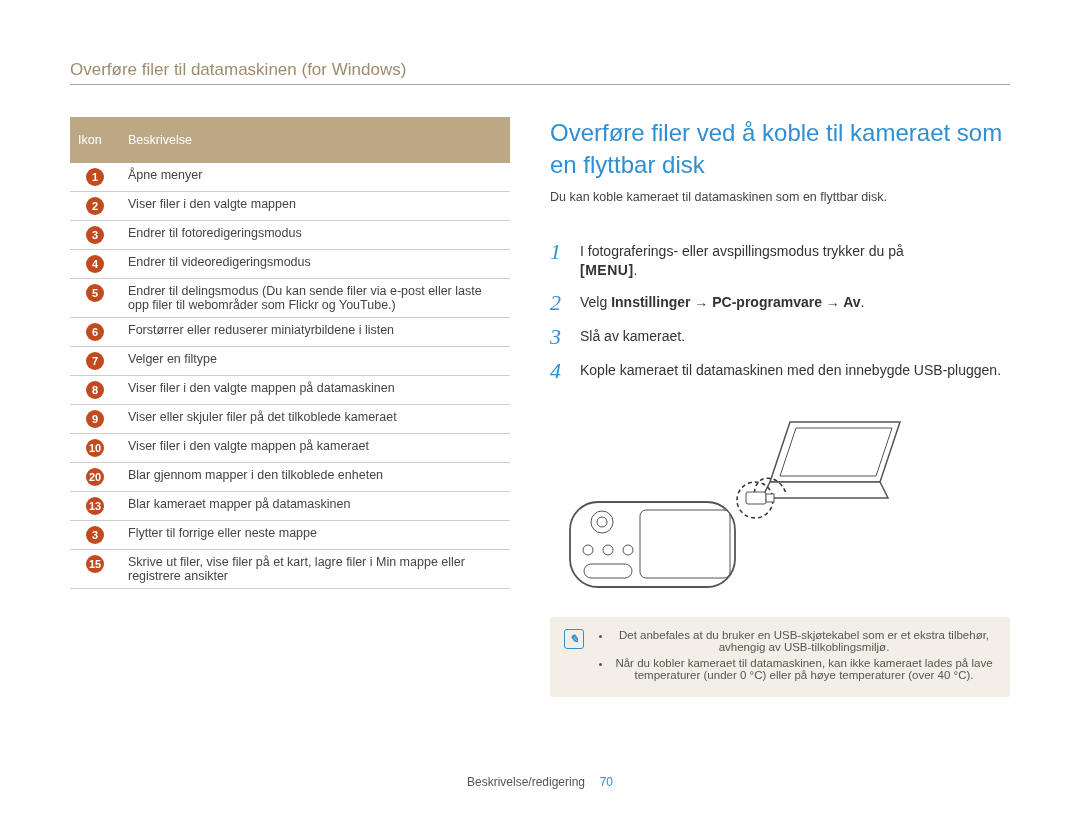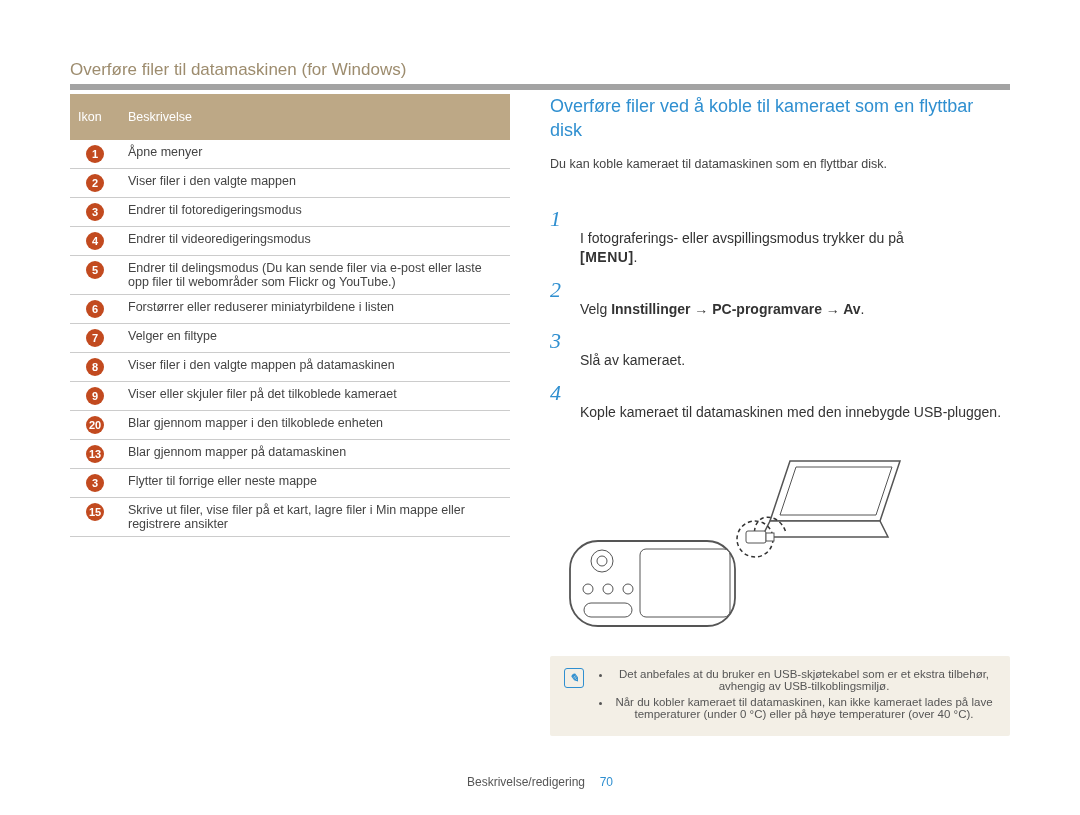--- a/index.html
+++ b/index.html
@@ -10,23 +10,23 @@
     width: 1080px;
     height: 815px;
     padding: 60px 70px 30px 70px;
     font-size: 13px;
     position: relative;
   }
   .page-header {
     color: #9d8c6e;
     font-size: 17px;
     font-weight: 300;
-    border-bottom: 6px solid #a3a3a3;
+    border-bottom: 1px solid #a3a3a3;
     padding-bottom: 4px;
-    margin-bottom: 4px;
+    margin-bottom: 32px;
   }
   .page { display: flex; gap: 40px; }
   .left { flex: 0 0 440px; }
   .right { flex: 1; }
 
   table.icons { width: 100%; border-collapse: collapse; font-size: 12.5px; }
   table.icons th {
     background: #bda886;
     color: #fff;
     font-weight: normal;
@@ -47,43 +47,43 @@
     background: #c24a1f;
     color: #fff;
     font-size: 11px;
     line-height: 18px;
     text-align: center;
     font-weight: bold;
   }
 
   h2.section-title {
     color: #2f8fd0;
-    font-size: 18px;
+    font-size: 24px;
     font-weight: 400;
     line-height: 1.35;
-    margin-bottom: 14px;
+    margin-bottom: 8px;
   }
   .intro { font-size: 12.5px; color: #444; margin-bottom: 36px; }
 
   .steps .step {
     display: flex;
     gap: 10px;
     margin-bottom: 10px;
     font-size: 14px;
     color: #333;
   }
   .steps .num {
     color: #2f8fd0;
     font-size: 22px;
     font-style: italic;
     font-family: Georgia, 'Times New Roman', serif;
     line-height: 1.1;
     flex: 0 0 20px;
   }
-  .steps .body { flex: 1; line-height: 1.4; padding-top: 2px; margin-top: 20px; }
+  .steps .body { flex: 1; line-height: 1.4; padding-top: 2px; }
   .menu-key {
     display: inline-block;
     font-weight: bold;
     letter-spacing: .5px;
   }
 
   .note-box {
     background: #f3efe6;
     border-radius: 2px;
     padding: 12px 14px;
@@ -170,26 +170,30 @@
           </tr>
           <tr>
             <td class="badge-cell"><span class="badge">8</span></td>
             <td>Viser filer i den valgte mappen på datamaskinen</td>
           </tr>
           <tr>
             <td class="badge-cell"><span class="badge">9</span></td>
             <td>Viser eller skjuler filer på det tilkoblede kameraet</td>
           </tr>
           <tr>
+            <td class="badge-cell"><span class="badge">10</span></td>
+            <td>Viser filer i den valgte mappen på kameraet</td>
+          </tr>
+          <tr>
             <td class="badge-cell"><span class="badge">20</span></td>
             <td>Blar gjennom mapper i den tilkoblede enheten</td>
           </tr>
           <tr>
             <td class="badge-cell"><span class="badge">13</span></td>
-            <td>Blar gjennom mapper på datamaskinen</td>
+            <td>Blar kameraet mapper på datamaskinen</td>
           </tr>
           <tr>
             <td class="badge-cell"><span class="badge">3</span></td>
             <td>Flytter til forrige eller neste mappe</td>
           </tr>
           <tr>
             <td class="badge-cell"><span class="badge">15</span></td>
             <td>Skrive ut filer, vise filer på et kart, lagre filer i Min mappe eller registrere ansikter</td>
           </tr>
         </tbody>

